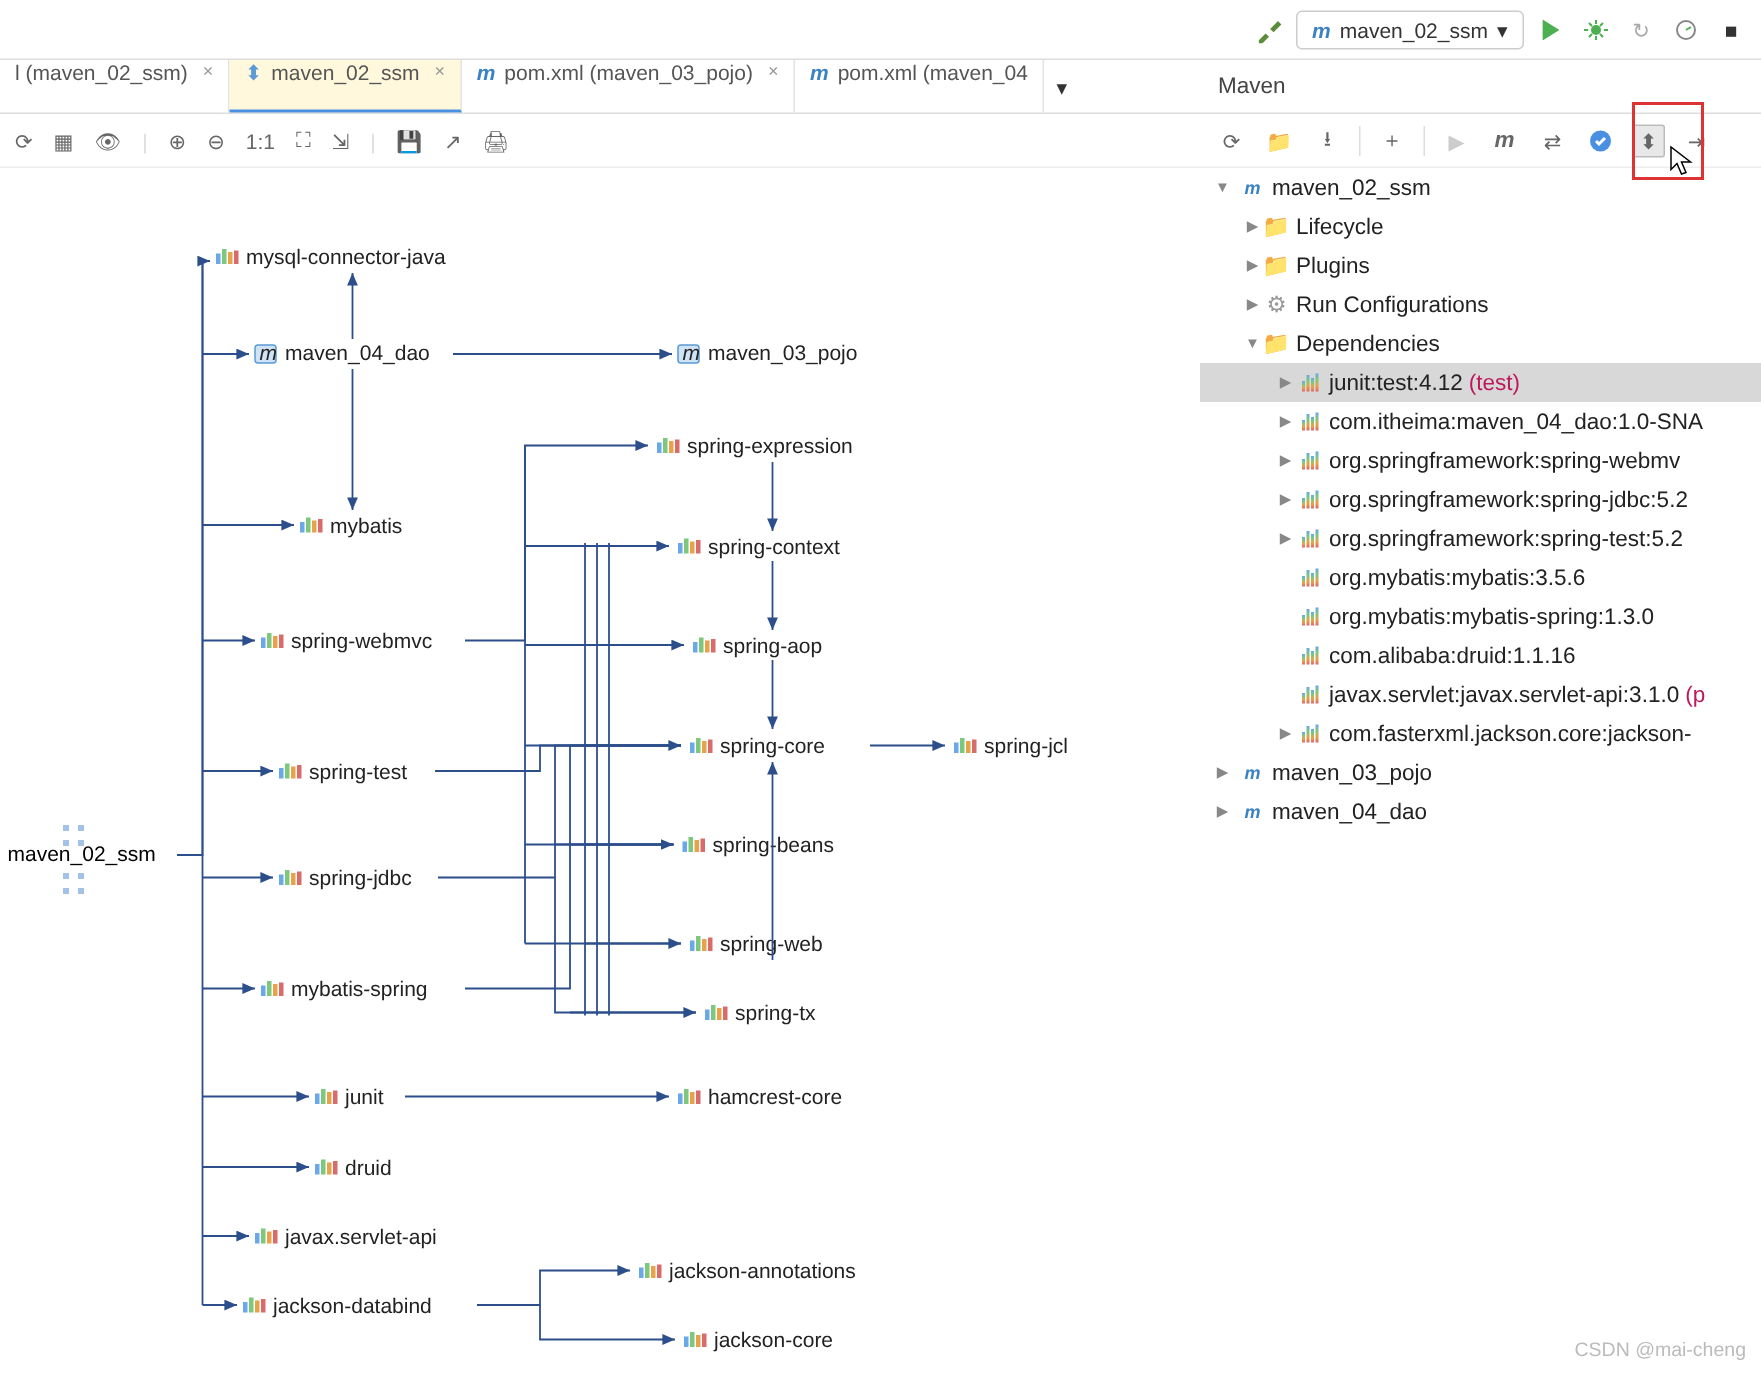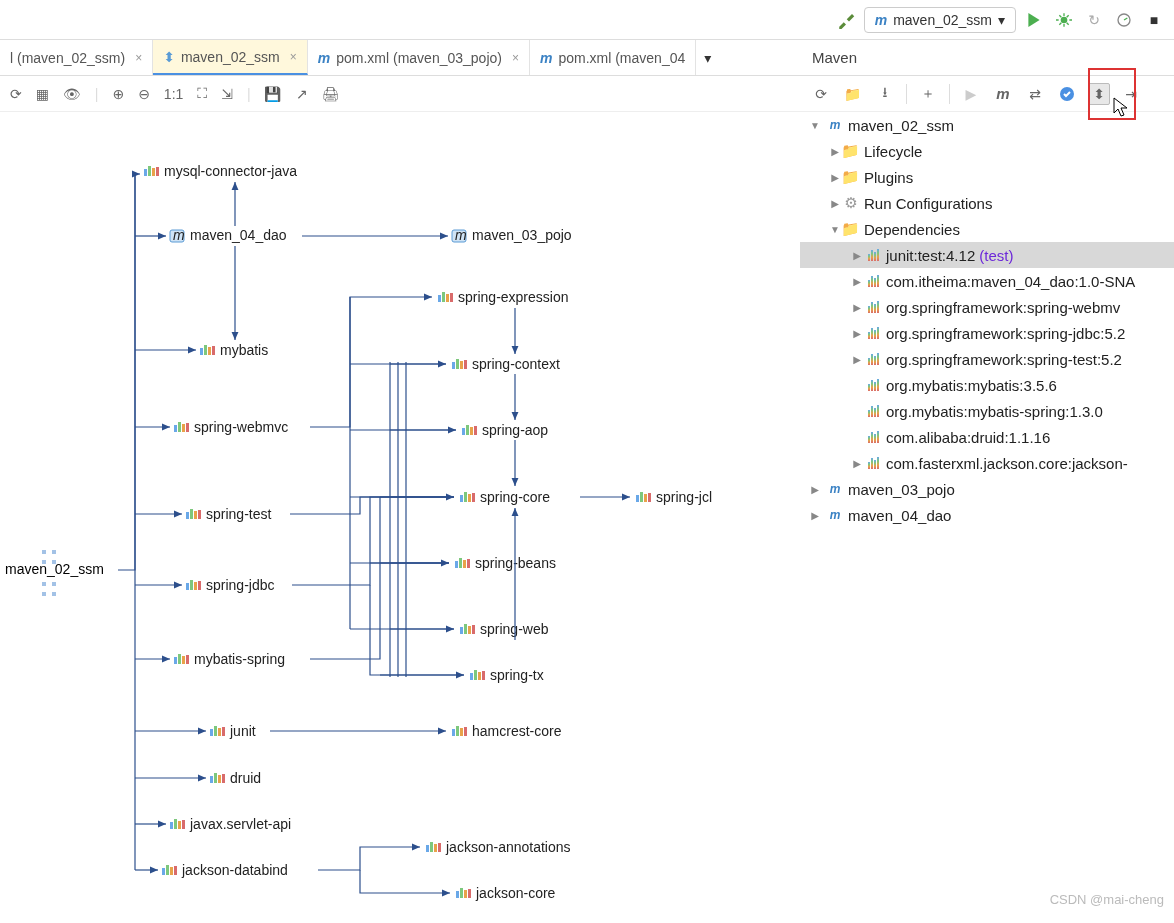--- a/index.html
+++ b/index.html
@@ -6,21 +6,21 @@
 body { font-family: -apple-system, "Segoe UI", Arial, sans-serif; font-size: 14px; color: #333; background: #fff; overflow: hidden; width: 1174px; height: 923px; position: relative; }
 
 
 .top-toolbar { position: absolute; top: 0; left: 0; right: 0; height: 40px; border-bottom: 1px solid #ddd; display: flex; align-items: center; justify-content: flex-end; padding: 0 8px; gap: 6px; }
 .run-config { display: flex; align-items: center; gap: 6px; border: 1px solid #ccc; border-radius: 4px; padding: 4px 10px; background: #fff; }
 .run-config .m-icon { color: #3b82c4; font-weight: bold; font-style: italic; }
 .top-toolbar .tb-btn { width: 24px; height: 24px; display: inline-flex; align-items: center; justify-content: center; }
 
 
 .tabs-row { position: absolute; top: 40px; left: 0; width: 800px; height: 36px; display: flex; align-items: stretch; border-bottom: 1px solid #ddd; }
-.tab { display: flex; align-items: center; padding: 0 10px; gap: 6px; border-right: 1px solid #e3e3e3; font-size: 14px; color: #555; }
+.tab { display: flex; align-items: flex-start; padding: 0 10px; gap: 6px; border-right: 1px solid #e3e3e3; font-size: 14px; color: #555; }
 .tab.active { background: #fff8dc; border-bottom: 2px solid #4a90e2; }
 .tab .m-icon { color: #3b82c4; font-weight: bold; font-style: italic; font-size: 14px; }
 .tab .close-x { color: #999; font-size: 12px; margin-left: 4px; }
 .tab-arrow { display: flex; align-items: center; padding: 0 8px; }
 
 
 .editor-toolbar { position: absolute; top: 76px; left: 0; width: 800px; height: 36px; display: flex; align-items: center; gap: 14px; padding: 0 10px; border-bottom: 1px solid #eee; }
 .editor-toolbar span { color: #666; display: inline-flex; align-items: center; justify-content: center; }
 
 
@@ -40,21 +40,21 @@
 .cursor-arrow { position: absolute; top: 97px; left: 1113px; z-index: 11; pointer-events: none; }
 
 
 .tree { position: absolute; top: 112px; left: 800px; right: 0; bottom: 0; overflow: hidden; font-size: 15px; }
 .tree-row { display: flex; align-items: center; height: 26px; padding-left: 8px; white-space: nowrap; }
 .tree-row.selected { background: #d8d8d8; }
 .tree-row .chev { width: 14px; color: #888; font-size: 10px; display: inline-flex; justify-content: center; }
 .tree-row .indent { display: inline-block; }
 .tree-row .ticon { width: 18px; display: inline-flex; justify-content: center; margin-right: 4px; }
 .tree-row .lbl { color: #222; }
-.tree-row .hint { color: #6d28d9; margin-left: 4px; text-align: center; }
+.tree-row .hint { color: #be185d; margin-left: 4px; text-align: center; }
 
 
 .watermark { position: absolute; bottom: 16px; right: 10px; color: #bbb; font-size: 13px; }
 
 
 .bars { display: inline-flex; gap: 1px; align-items: flex-end; height: 12px; }
 .bars i { width: 2px; background: linear-gradient(180deg,#6aa8e8,#7dc87d,#e8a24a,#d96b6b); display: block; }
 .bars i:nth-child(1){height:7px} .bars i:nth-child(2){height:11px} .bars i:nth-child(3){height:9px} .bars i:nth-child(4){height:12px}
 
 .folder-icon { color: #7fa6c9; }
@@ -587,20 +587,34 @@
             <i></i>
             <i></i>
             <i></i>
             <i></i>
           </span>
         </span>
         <span class="lbl">com.alibaba:druid:1.1.16</span>
       </div>
       <div class="tree-row">
         <span class="indent" style="width:42px"></span>
+        <span class="chev"></span>
+        <span class="ticon">
+          <span class="bars">
+            <i></i>
+            <i></i>
+            <i></i>
+            <i></i>
+          </span>
+        </span>
+        <span class="lbl">javax.servlet:javax.servlet-api:3.1.0</span>
+        <span class="hint">(p</span>
+      </div>
+      <div class="tree-row">
+        <span class="indent" style="width:42px"></span>
         <span class="chev">▶</span>
         <span class="ticon">
           <span class="bars">
             <i></i>
             <i></i>
             <i></i>
             <i></i>
           </span>
         </span>
         <span class="lbl">com.fasterxml.jackson.core:jackson-</span>

